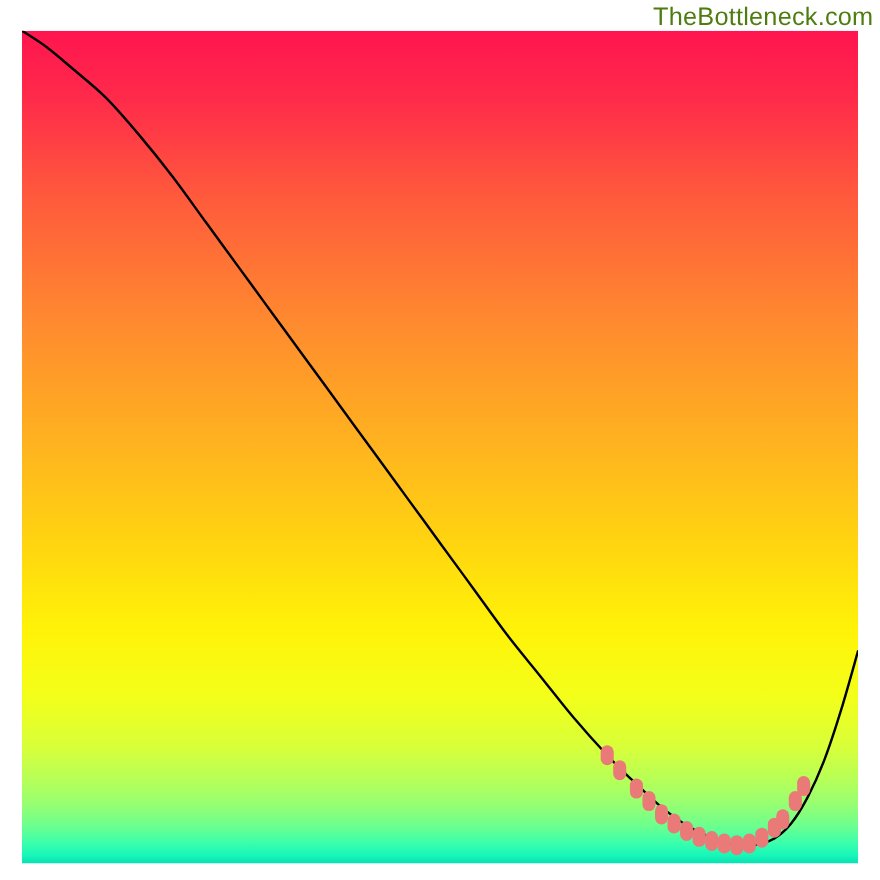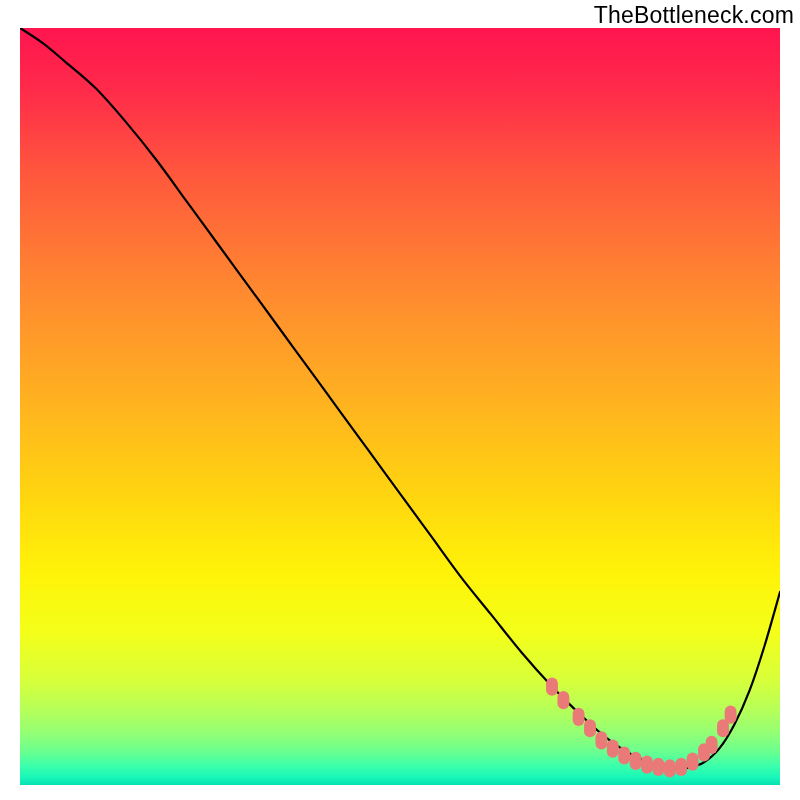--- a/index.html
+++ b/index.html
@@ -15,21 +15,21 @@
     position: relative;
     width: 800px;
     height: 800px;
   }
   .watermark {
     position: absolute;
     top: 2px;
     right: 6px;
     font-size: 23px;
     font-weight: 400;
-    color: #000000;
+    color: #4d7c0f;
     letter-spacing: 0.2px;
     z-index: 50;
   }
   .plot {
     position: absolute;
     left: 20px;
     top: 28px;
     width: 760px;
     height: 757px;
     background: #fff;

